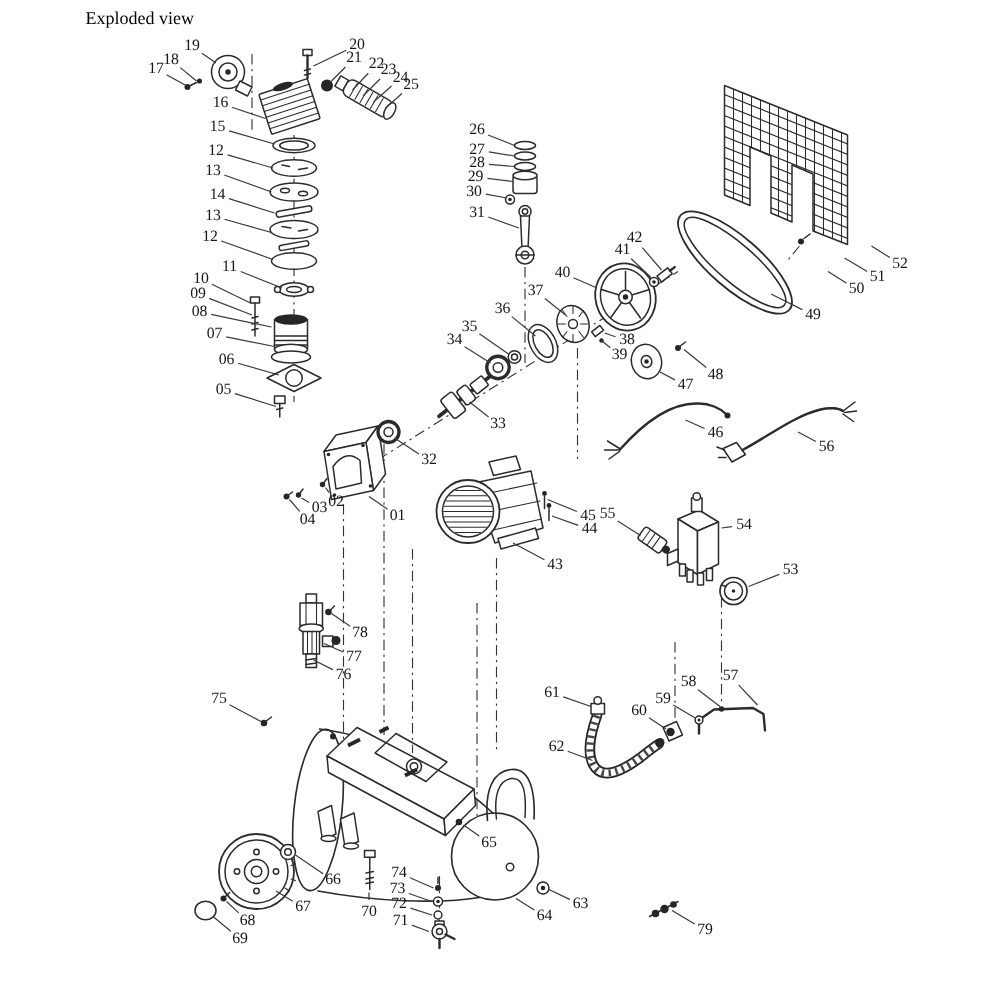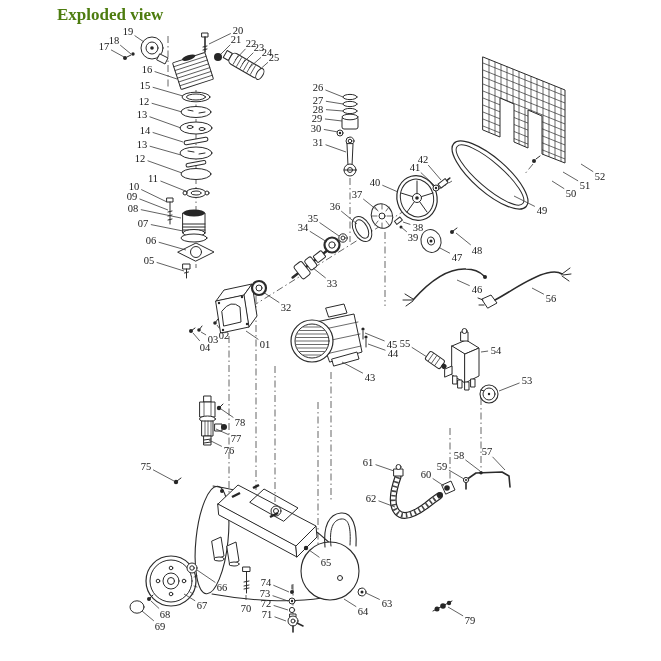--- a/index.html
+++ b/index.html
@@ -1,18 +1,18 @@
 <!DOCTYPE html>
 <html><head>
 <meta charset="utf-8">
 <style>
   html,body{margin:0;padding:0;background:#ffffff;}
   .stage{position:relative;width:661px;height:661px;background:#ffffff;overflow:hidden;
          font-family:"Liberation Serif",serif;}
-  .title{position:absolute;left:57px;top:5px;font-size:17px;font-weight:bold;color:#4d7c0f;}
+  .title{position:absolute;left:57px;top:5px;font-size:12px;font-weight:normal;color:#000000;}
   svg{position:absolute;left:0;top:0;}
   .ln{stroke:#2b2b2b;stroke-width:1;fill:none;stroke-linecap:round;stroke-linejoin:round;}
   .fw{fill:#ffffff;}
   .fd{fill:#262626;stroke:none;}
   .thin{stroke-width:0.7;}
   .thick{stroke-width:1.6;}
   .dash{stroke:#333;stroke-width:0.75;fill:none;stroke-dasharray:7 3 1.5 3;}
   .leader{stroke:#3a3a3a;stroke-width:0.8;}
   .part-num{font-family:"Liberation Serif",serif;font-size:10.5px;fill:#161616;
             text-anchor:middle;dominant-baseline:central;}

